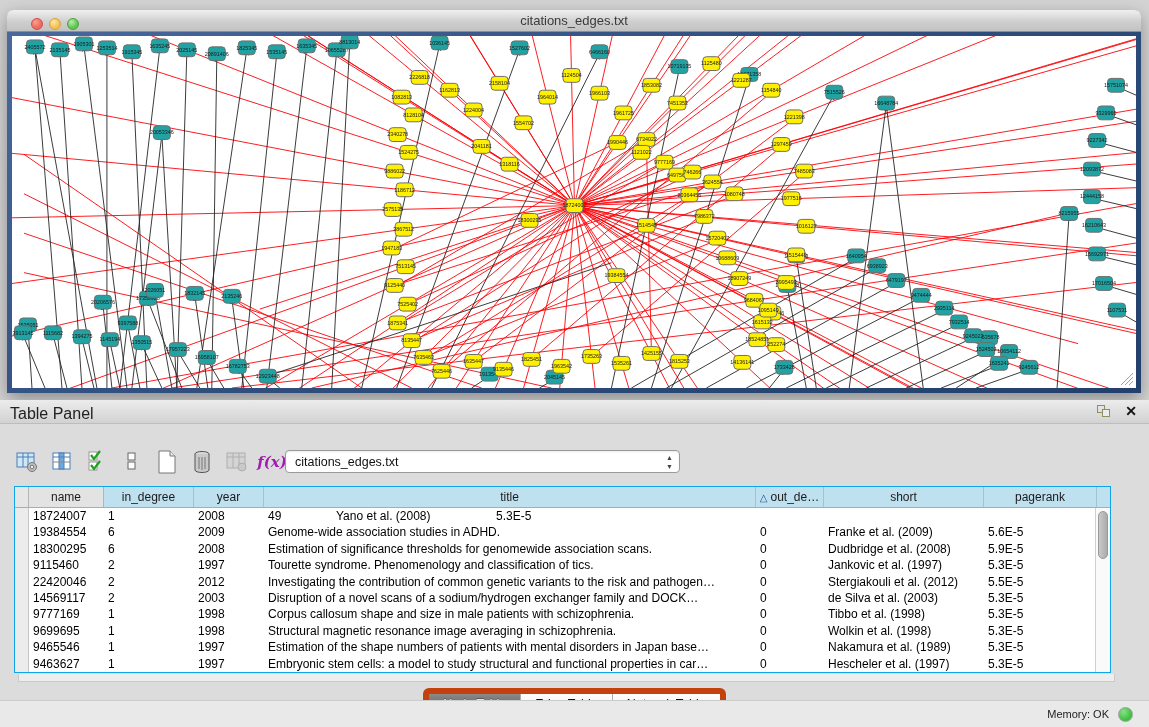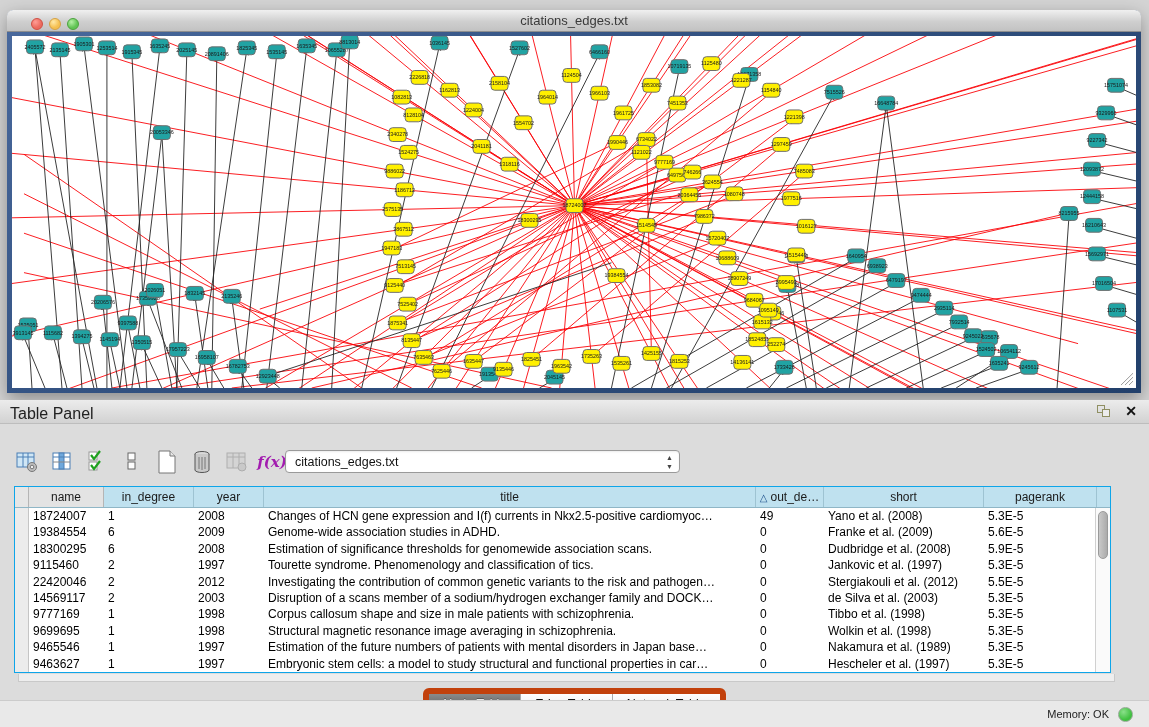--- a/index.html
+++ b/index.html
@@ -959,21 +959,20 @@
       <div class="th c5"><span class="sort-tri">△</span><span>out_de…</span></div>
       <div class="th c6">short</div>
       <div class="th c7">pagerank</div>
     </div>
     <div class="tbody" id="tbody">
         <div class="tr">
           <div class="td gut c0"></div>
           <div class="td c1">18724007</div>
           <div class="td c2">1</div>
           <div class="td c3">2008</div>
-          <div class="td c4">Changes of HCN gene expression and I(f) currents in Nkx2.5-positive cardiomyoc…</div>
           <div class="td c5">49</div>
           <div class="td c6">Yano et al. (2008)</div>
           <div class="td c7">5.3E-5</div>
         </div>
         <div class="tr">
           <div class="td gut c0"></div>
           <div class="td c1">19384554</div>
           <div class="td c2">6</div>
           <div class="td c3">2009</div>
           <div class="td c4">Genome-wide association studies in ADHD.</div>
@@ -1009,21 +1008,21 @@
           <div class="td c4">Investigating the contribution of common genetic variants to the risk and pathogen…</div>
           <div class="td c5">0</div>
           <div class="td c6">Stergiakouli et al. (2012)</div>
           <div class="td c7">5.5E-5</div>
         </div>
         <div class="tr">
           <div class="td gut c0"></div>
           <div class="td c1">14569117</div>
           <div class="td c2">2</div>
           <div class="td c3">2003</div>
-          <div class="td c4">Disruption of a scans member of a sodium/hydrogen exchanger family and DOCK…</div>
+          <div class="td c4">Disruption of a novel scans of a sodium/hydrogen exchanger family and DOCK…</div>
           <div class="td c5">0</div>
           <div class="td c6">de Silva et al. (2003)</div>
           <div class="td c7">5.3E-5</div>
         </div>
         <div class="tr">
           <div class="td gut c0"></div>
           <div class="td c1">9777169</div>
           <div class="td c2">1</div>
           <div class="td c3">1998</div>
           <div class="td c4">Corpus callosum shape and size in male patients with schizophrenia.</div>
@@ -1039,21 +1038,21 @@
           <div class="td c4">Structural magnetic resonance image averaging in schizophrenia.</div>
           <div class="td c5">0</div>
           <div class="td c6">Wolkin et al. (1998)</div>
           <div class="td c7">5.3E-5</div>
         </div>
         <div class="tr">
           <div class="td gut c0"></div>
           <div class="td c1">9465546</div>
           <div class="td c2">1</div>
           <div class="td c3">1997</div>
-          <div class="td c4">Estimation of the future numbers of patients with mental disorders in Japan base…</div>
+          <div class="td c4">Estimation of the shape numbers of patients with mental disorders in Japan base…</div>
           <div class="td c5">0</div>
           <div class="td c6">Nakamura et al. (1989)</div>
           <div class="td c7">5.3E-5</div>
         </div>
         <div class="tr">
           <div class="td gut c0"></div>
           <div class="td c1">9463627</div>
           <div class="td c2">1</div>
           <div class="td c3">1997</div>
           <div class="td c4">Embryonic stem cells: a model to study structural and functional properties in car…</div>

